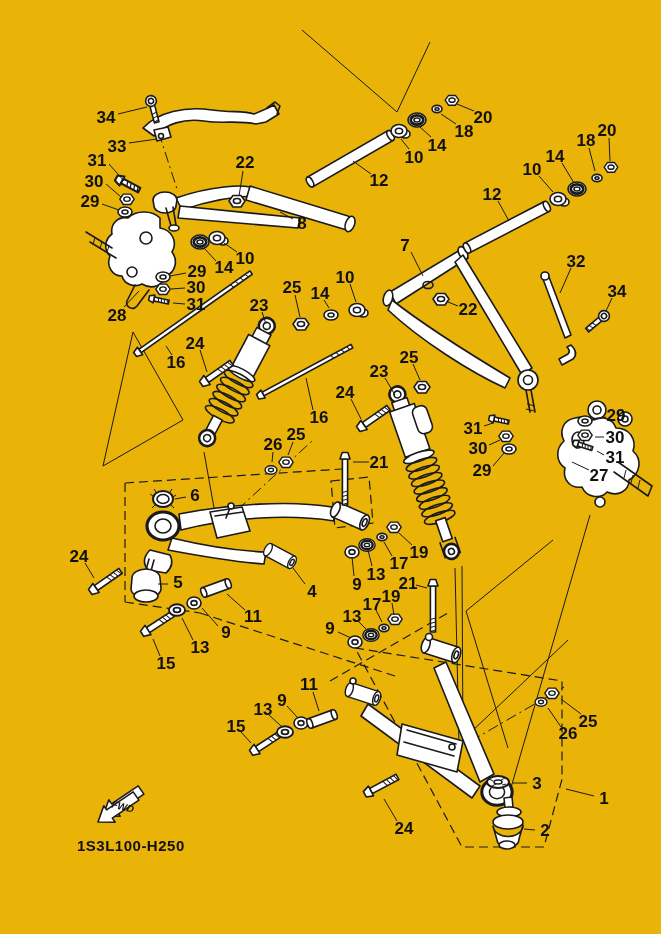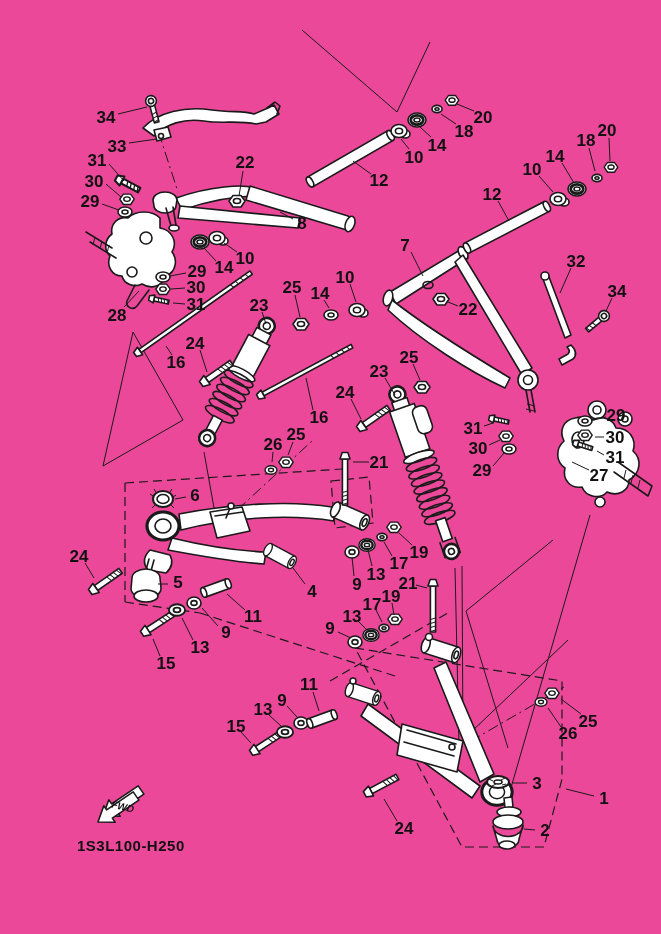--- a/index.html
+++ b/index.html
@@ -1,16 +1,16 @@
 <!DOCTYPE html>
 <html><head>
 <meta charset="utf-8">
 <style>
   html,body{margin:0;padding:0;background:#fff;}
-  .stage{position:relative;width:661px;height:934px;background:#ec4899;overflow:hidden;
+  .stage{position:relative;width:661px;height:934px;background:#eab308;overflow:hidden;
          font-family:"Liberation Sans",sans-serif;}
   svg{position:absolute;left:0;top:0;}
   svg .wh{fill:#ffffff;stroke:#1a1a1a;stroke-width:1.6;stroke-linejoin:round;stroke-linecap:round;}
   svg .ln{fill:none;stroke:#1a1a1a;stroke-width:1.6;stroke-linejoin:round;stroke-linecap:round;}
   svg .thin{fill:none;stroke:#1a1a1a;stroke-width:1;}
   svg .thk{fill:#ffffff;stroke:#1a1a1a;stroke-width:3.2;}
   svg .dash{fill:none;stroke:#1a1a1a;stroke-width:1.2;stroke-dasharray:9 5;}
   svg .dashdot{fill:none;stroke:#1a1a1a;stroke-width:1;stroke-dasharray:11 4 2 4;}
   svg text.callout{font:700 17px "Liberation Sans",sans-serif;fill:#111;stroke:none;text-anchor:middle;}
   svg text.code{font:700 15px "Liberation Sans",sans-serif;fill:#111;stroke:none;letter-spacing:.5px;}

